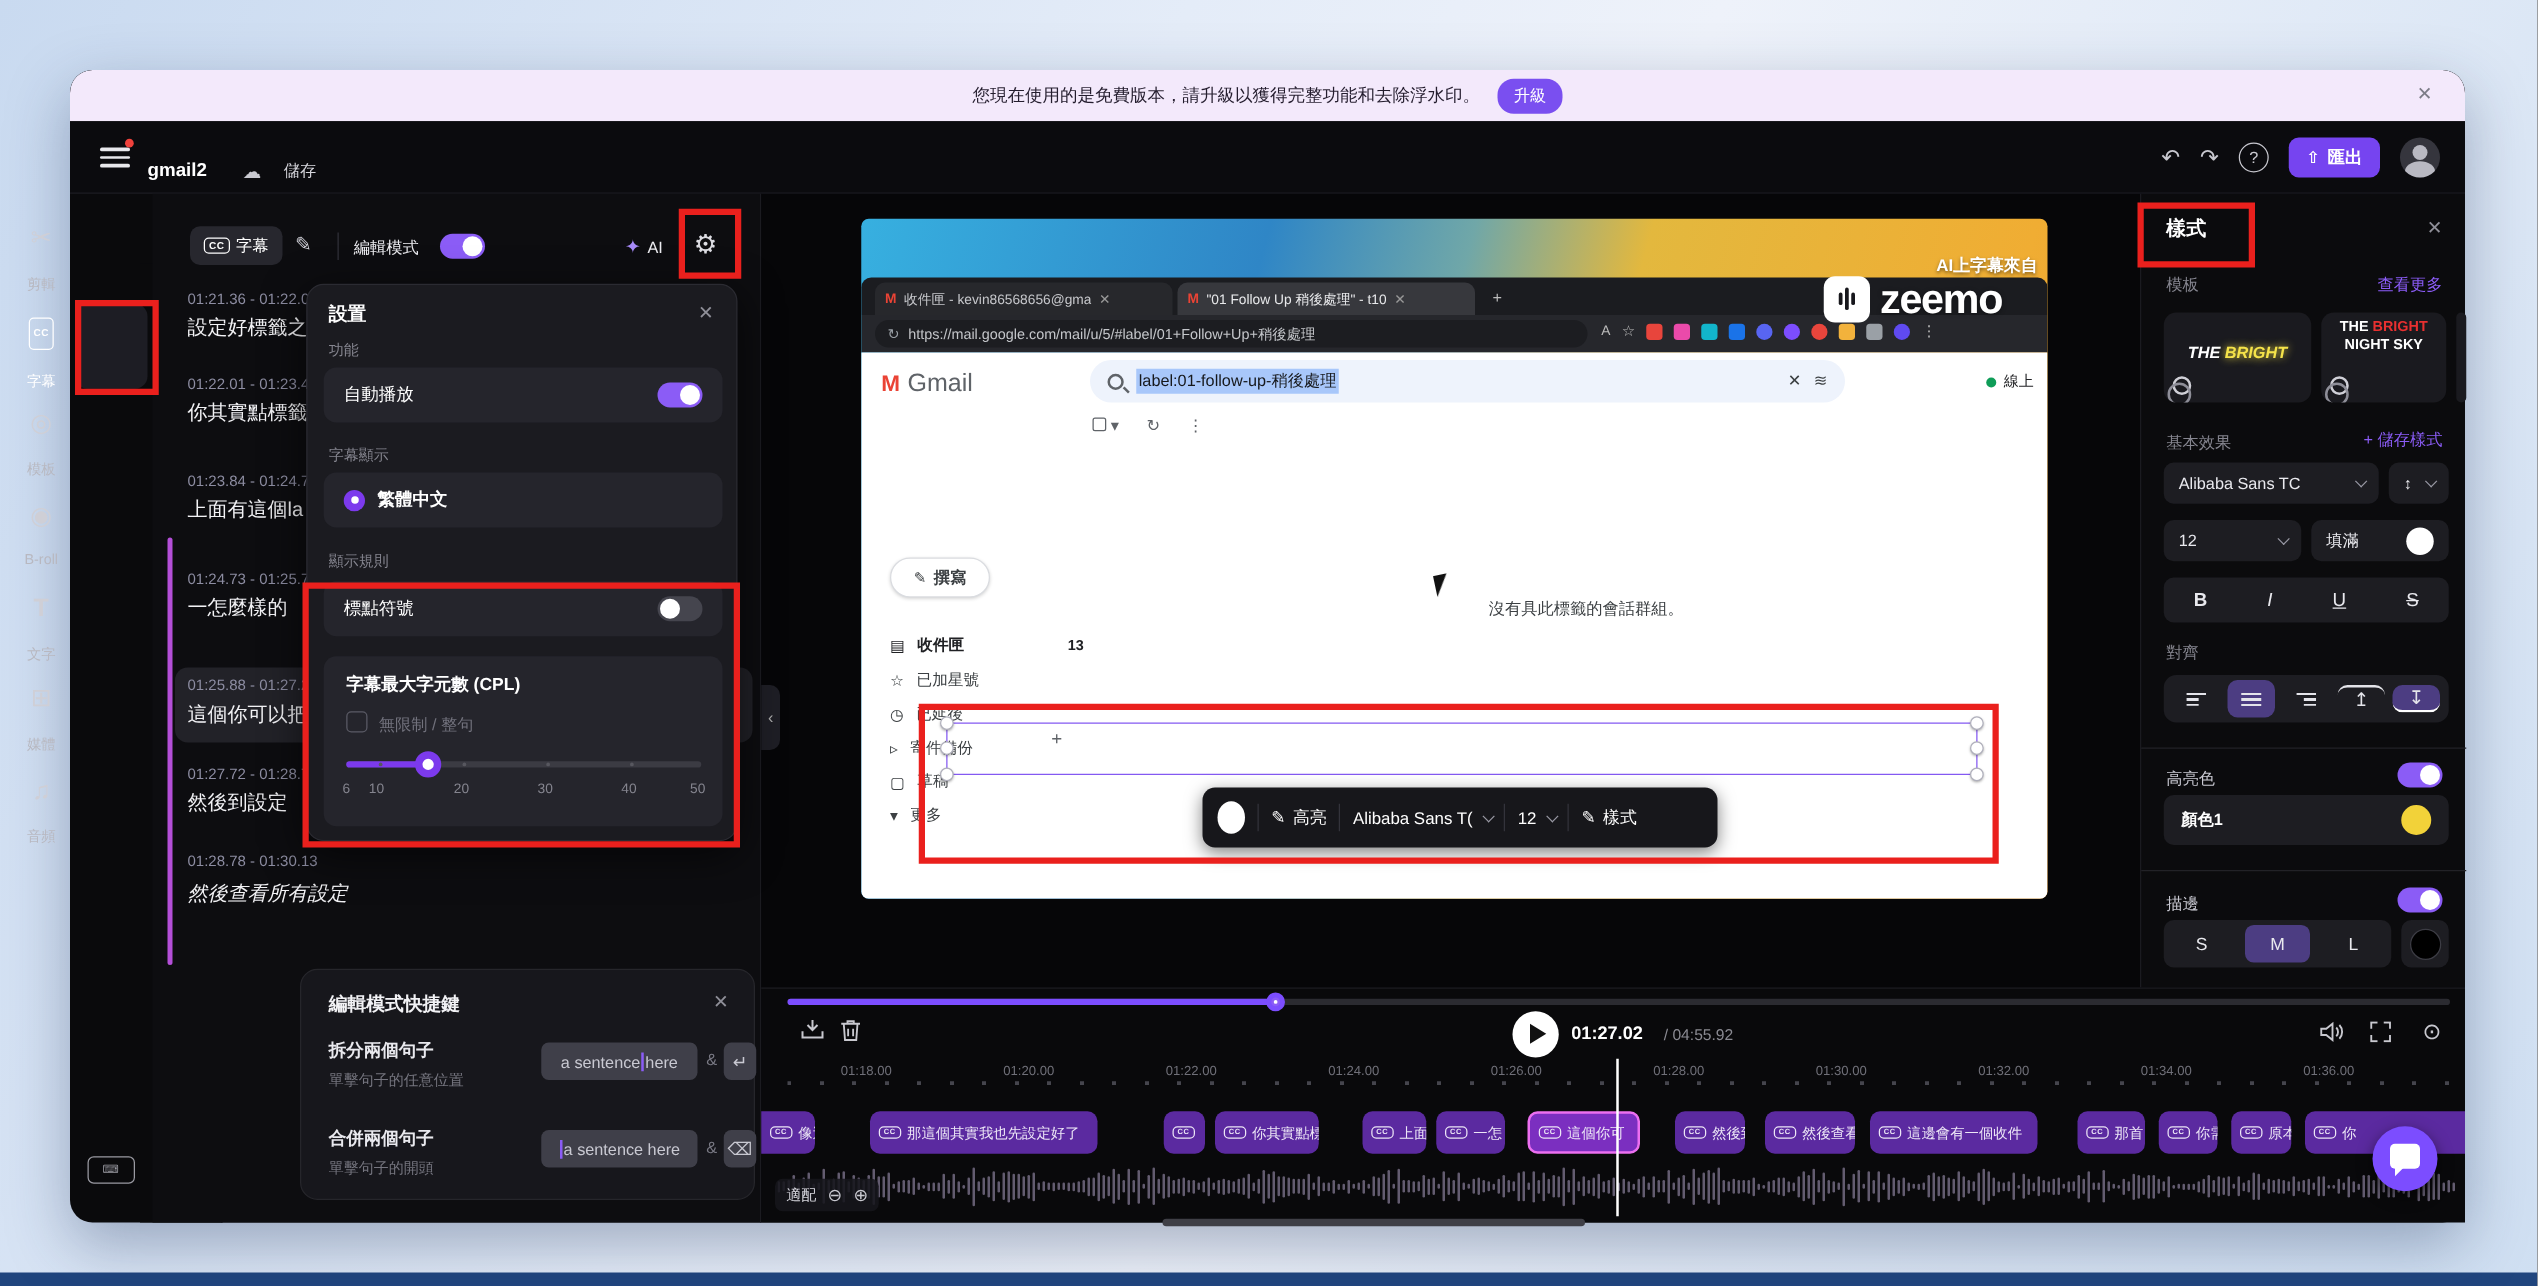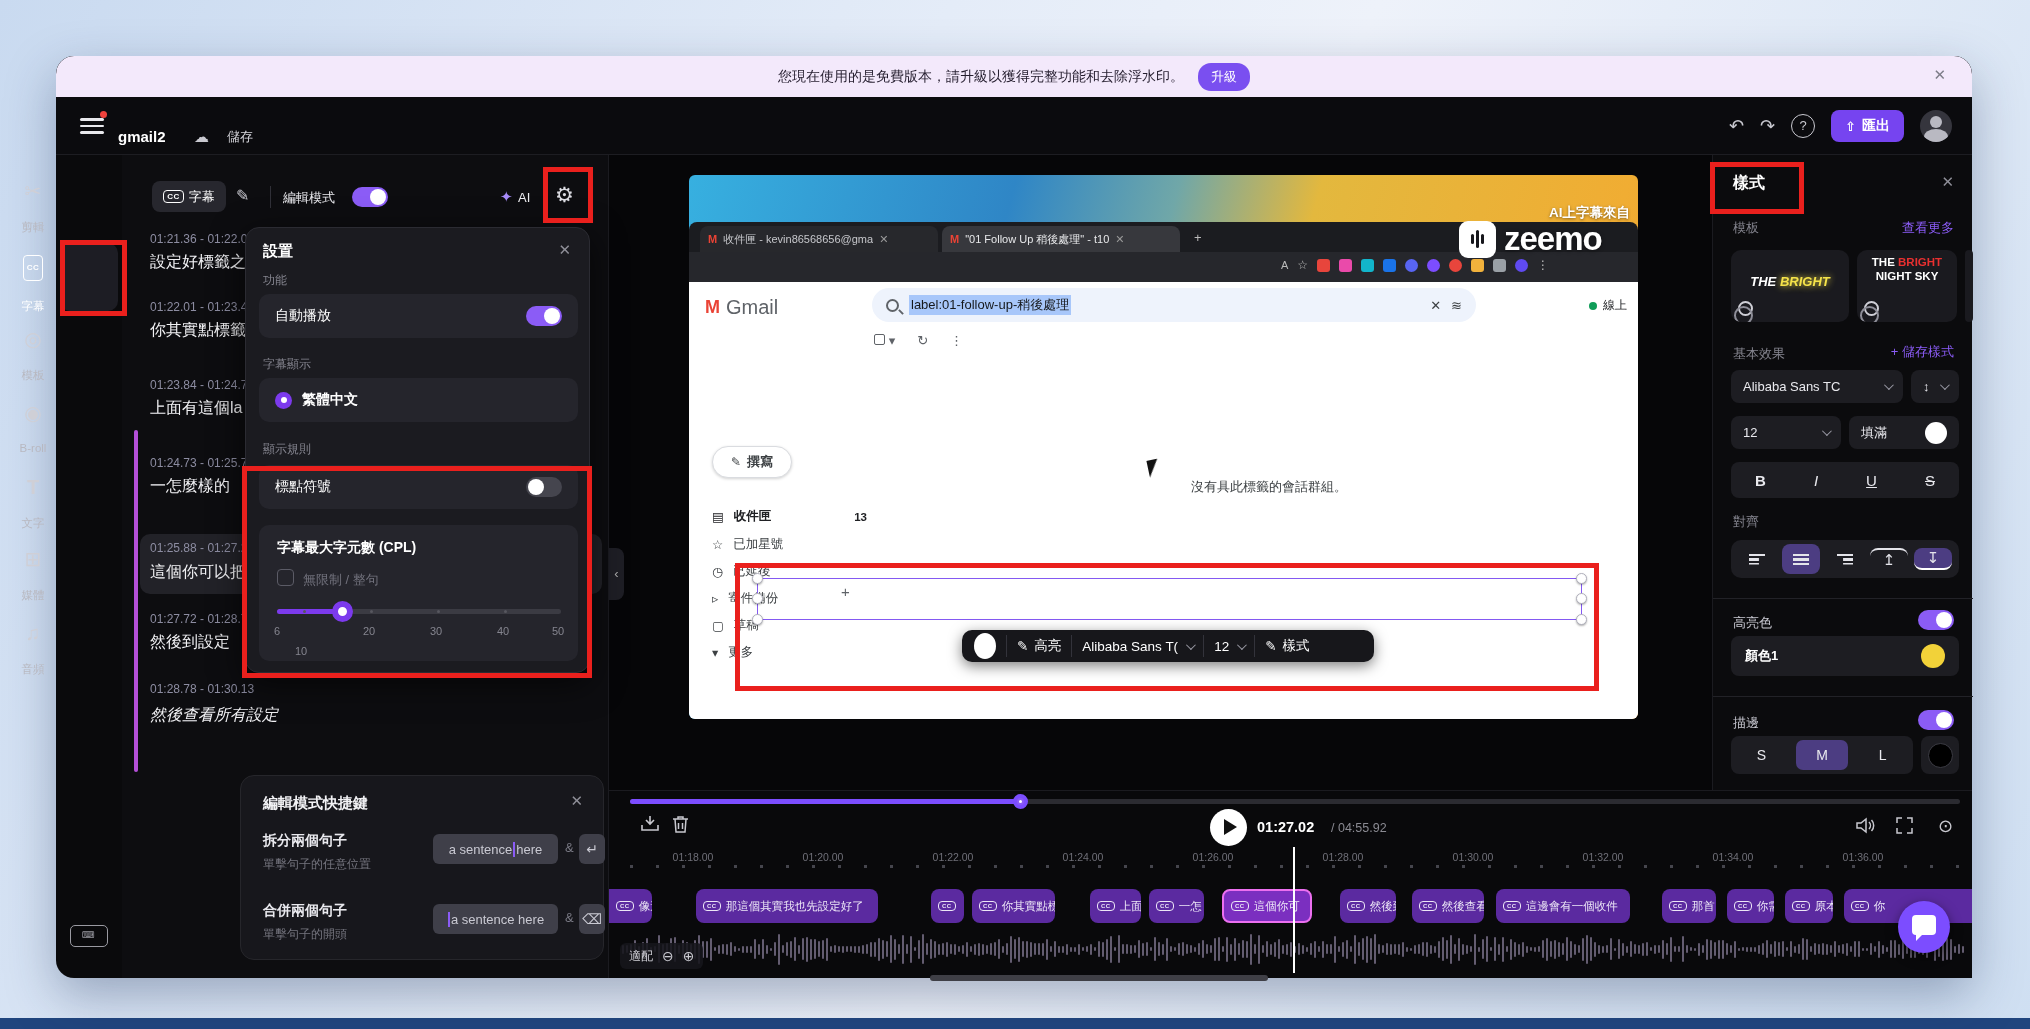--- a/index.html
+++ b/index.html
@@ -150,21 +150,21 @@
              justify-content:center; gap:2px; }
   .wm-logo i { display:inline-block; width:3px; background:#17171c; border-radius:2px; }
   .wm-brand { font-size:33px; font-weight:bold; color:#fff; letter-spacing:-1px; text-shadow:0 1px 4px rgba(0,0,0,.4); }
 
   .sel-rect { position:absolute; left:68px; top:403px; width:825px; height:42px; border:1.6px solid #8459f2; }
   .handle { position:absolute; width:11px; height:11px; border-radius:50%; background:#fff; border:1px solid #b0b0bc;
             box-shadow:0 1px 2px rgba(0,0,0,.3); cursor:pointer; }
   .vsub-text { position:absolute; left:68px; top:408px; width:825px; text-align:center; font-size:27px; font-weight:bold;
                color:#fff; letter-spacing:1px;
                text-shadow:-2px 0 #000,2px 0 #000,0 -2px #000,0 2px #000,-1.5px -1.5px #000,1.5px 1.5px #000,-1.5px 1.5px #000,1.5px -1.5px #000; }
-  .vtoolbar { position:absolute; left:273px; top:455px; width:412px; height:32px; background:#17171b; border-radius:10px;
+  .vtoolbar { position:absolute; left:273px; top:455px; width:412px; height:48px; background:#17171b; border-radius:10px;
               box-shadow:0 4px 14px rgba(0,0,0,.5); display:flex; align-items:center; padding:0 12px; gap:10px;
               color:#fff; font-size:13.5px; }
   .vt-swatch { width:22px; height:26px; border-radius:50%; background:#fff; cursor:pointer; }
   .vt-div { width:1px; height:22px; background:#33333b; }
   .chev { display:inline-block; width:7px; height:7px; border-right:1.6px solid #9a9aa5; border-bottom:1.6px solid #9a9aa5;
           transform:rotate(45deg) translateY(-2px); }
   .cursor-arrow { position:absolute; left:459px; top:177px; width:0; height:0; border-left:11px solid #111;
                   border-right:6px solid transparent; border-bottom:17px solid transparent; filter:drop-shadow(1px 1px 0 #fff);
                   transform:rotate(-12deg); }
 
@@ -382,21 +382,21 @@
       <span class="checkbox"></span>
       <span class="cpl-unlimited">無限制 / 整句</span>
       <span class="slider-track"></span>
       <span class="slider-fill"></span>
       <span class="slider-dot" style="left:44px;"></span>
       <span class="slider-dot" style="left:111px;"></span>
       <span class="slider-dot" style="left:178px;"></span>
       <span class="slider-dot" style="left:245px;"></span>
       <span class="slider-handle"></span>
       <span class="cpl-tick" style="left:15px;">6</span>
-      <span class="cpl-tick" style="left:36px;margin-top:20px;">10</span>
+      <span class="cpl-tick" style="left:36px;">10</span>
       <span class="cpl-tick" style="left:104px;">20</span>
       <span class="cpl-tick" style="left:171px;">30</span>
       <span class="cpl-tick" style="left:238px;">40</span>
       <span class="cpl-tick" style="left:293px;">50</span>
     </div>
   </div>
 
   <div class="abs sc-panel">
     <span class="sc-title">編輯模式快捷鍵</span>
     <span class="sc-close g-close"></span>
@@ -431,20 +431,24 @@
         <span class="tx g-close"></span>
       </div>
       <div class="btab" style="left:253px; width:238px; background:#37383d; color:#e8e9eb;">
         <span class="fav">M</span>
         <span style="overflow:hidden;white-space:nowrap;">"01 Follow Up 稍後處理" - t10</span>
         <span class="tx g-close"></span>
       </div>
       <span class="v g-plus" style="left:505px; top:8px; color:#bbb; font-size:13px;"></span>
     </div>
     <div class="v urlbar">
+      <div class="url-pill">
+        <span class="g-reload" style="color:#9aa0a6;"></span>
+        <span style="overflow:hidden;white-space:nowrap;">https://mail.google.com/mail/u/5/#label/01+Follow+Up+稍後處理</span>
+      </div>
       <div class="v flex" style="left:592px; top:6px; gap:9px;">
         <span style="color:#bbb;font-size:11px;">A</span>
         <span class="g-star" style="color:#bbb;font-size:12px;"></span>
         <span class="ext-ic" style="background:#e8453c;"></span>
         <span class="ext-ic" style="background:#ea4aaa;"></span>
         <span class="ext-ic" style="background:#12b5cb;"></span>
         <span class="ext-ic" style="background:#1a73e8;"></span>
         <span class="ext-ic" style="background:#5865f2;border-radius:50%;"></span>
         <span class="ext-ic" style="background:#7c4dff;border-radius:50%;"></span>
         <span class="ext-ic" style="background:#e8453c;border-radius:50%;"></span>

